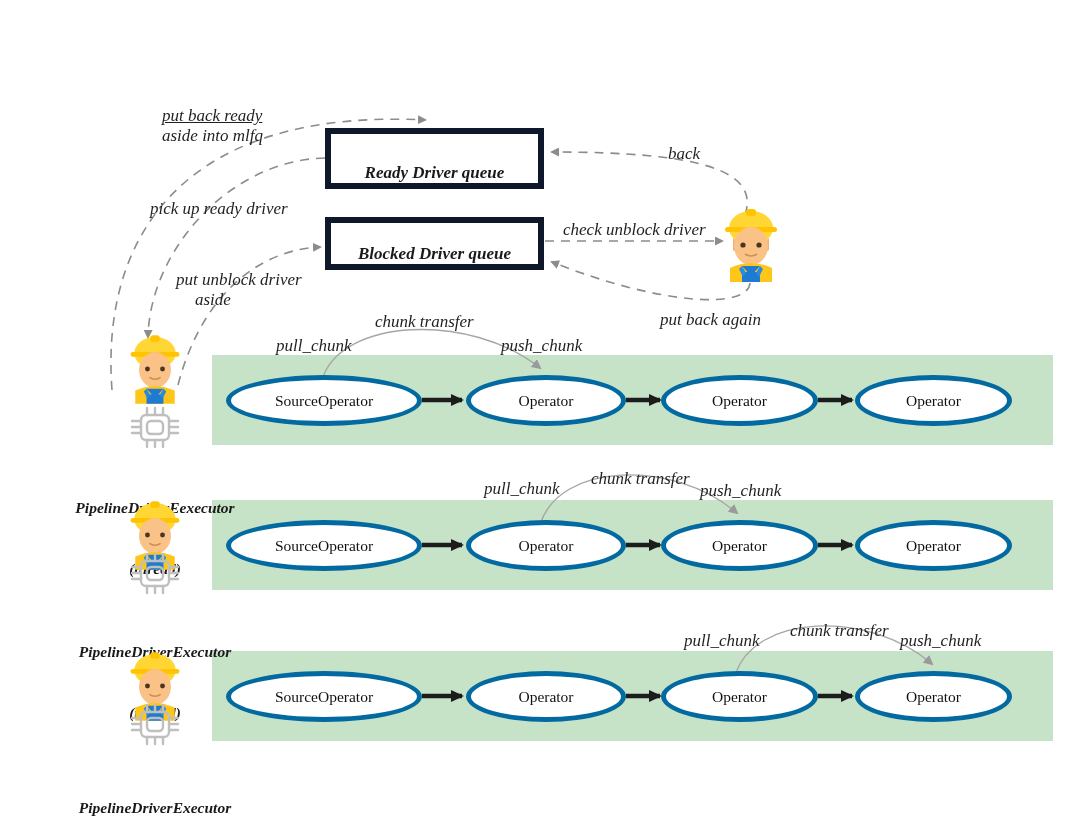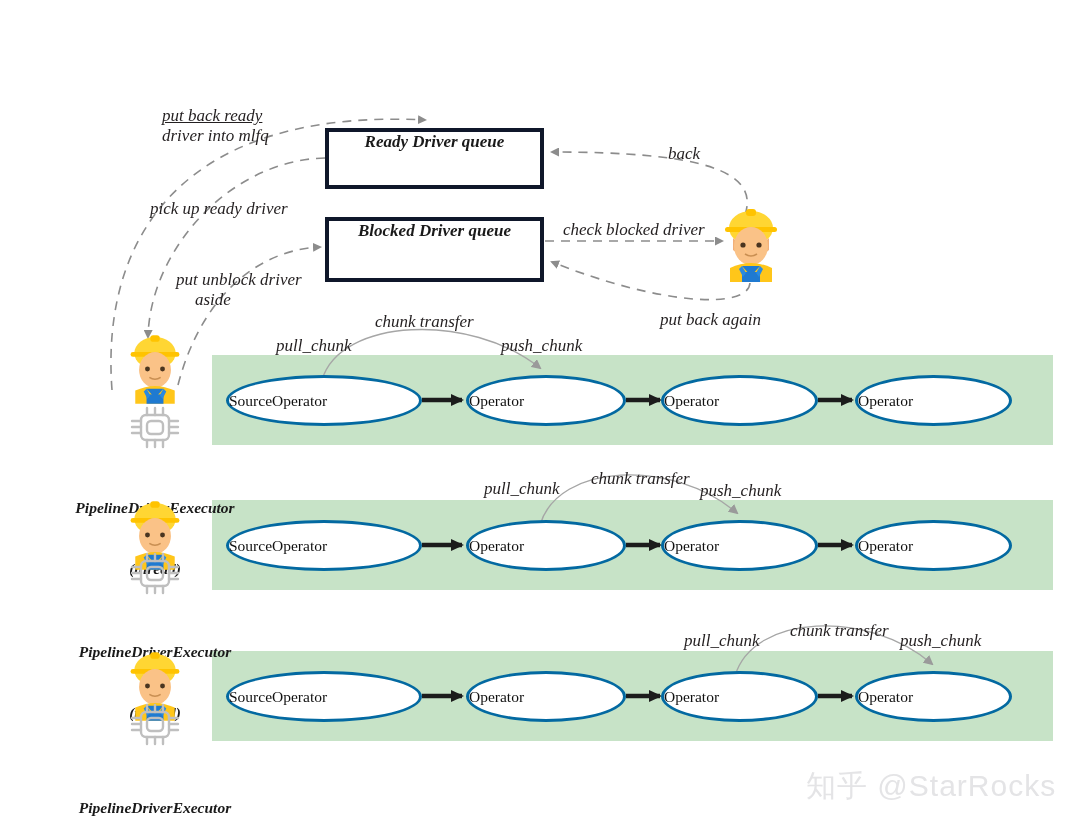--- a/index.html
+++ b/index.html
@@ -31,44 +31,44 @@
     position: absolute;
     font-style: italic;
     color: #231f20;
     white-space: pre;
     line-height: 1.18;
     font-size: 17px;
   }
   .queue-box {
     position: absolute;
     background: #ffffff;
-    border: 4px solid #0f172a;
+    border: 6px solid #0f172a;
     box-sizing: border-box;
     display: flex;
-    align-items: flex-start;
+    align-items: flex-end;
     justify-content: center;
   }
   .queue-box span {
     font-weight: bold;
     font-style: italic;
     font-size: 17px;
     color: #1a1a1a;
   }
   .band {
     position: absolute;
     background: #c7e3c7;
   }
   .op {
     position: absolute;
-    border: 3px solid #0369a1;
+    border: 5px solid #0369a1;
     border-radius: 50%;
     background: #ffffff;
     display: flex;
     align-items: center;
-    justify-content: flex-start;
+    justify-content: center;
     box-sizing: border-box;
   }
   .op span {
     font-size: 15.5px;
     color: #111111;
     font-style: normal;
     font-family: "Liberation Serif", "DejaVu Serif", serif;
   }
   .exec-label {
     position: absolute;
@@ -154,32 +154,32 @@
     <line x1="818" y1="545" x2="852" y2="545" stroke="#1c1c1c" stroke-width="4.5" marker-end="url(#solidArrow)"></line>
 
     <line x1="422" y1="696" x2="462" y2="696" stroke="#1c1c1c" stroke-width="4.5" marker-end="url(#solidArrow)"></line>
     <line x1="626" y1="696" x2="660" y2="696" stroke="#1c1c1c" stroke-width="4.5" marker-end="url(#solidArrow)"></line>
     <line x1="818" y1="696" x2="852" y2="696" stroke="#1c1c1c" stroke-width="4.5" marker-end="url(#solidArrow)"></line>
   </svg>
 
   <div class="queue-box" style="left:325px; top:128px; width:219px; height:61px;">
     <span>Ready Driver queue</span>
   </div>
-  <div class="queue-box" style="left:325px; top:217px; width:219px; height:65px;">
+  <div class="queue-box" style="left:325px; top:217px; width:219px; height:53px;">
     <span>Blocked Driver queue</span>
   </div>
 
   <div class="lbl" style="left:162px; top:106px;text-decoration:underline;">put back ready</div>
-  <div class="lbl" style="left:162px; top:126px;">driver into mlfq</div>
+  <div class="lbl" style="left:162px; top:126px;">aside into mlfq</div>
   <div class="lbl" style="left:150px; top:199px;">pick up ready driver</div>
   <div class="lbl" style="left:176px; top:270px;">put unblock driver</div>
   <div class="lbl" style="left:195px; top:290px;">aside</div>
 
   <div class="lbl" style="left:668px; top:144px;">back</div>
-  <div class="lbl" style="left:563px; top:220px;">check blocked driver</div>
+  <div class="lbl" style="left:563px; top:220px;">check unblock driver</div>
   <div class="lbl" style="left:660px; top:310px;">put back again</div>
 
   <div class="lbl" style="left:276px; top:336px;">pull_chunk</div>
   <div class="lbl" style="left:375px; top:312px;">chunk transfer</div>
   <div class="lbl" style="left:501px; top:336px;">push_chunk</div>
 
   <div class="lbl" style="left:484px; top:479px;">pull_chunk</div>
   <div class="lbl" style="left:591px; top:469px;">chunk transfer</div>
   <div class="lbl" style="left:700px; top:481px;">push_chunk</div>
 
@@ -346,15 +346,14 @@
       <line x1="41" y1="16" x2="50" y2="16"></line>
         <line x1="41" y1="22" x2="50" y2="22"></line>
         <line x1="41" y1="28" x2="50" y2="28"></line>
     </g>
   </svg>
   <div class="exec-label" style="left:25px; top:758px; width:260px;">
     <div>PipelineDriverExecutor</div>
     
   </div>
 
-  <div class="watermark" style="left:806px; top:766px;">知乎 @StarRocks</div>
 
 </div>
 
 </body></html>

